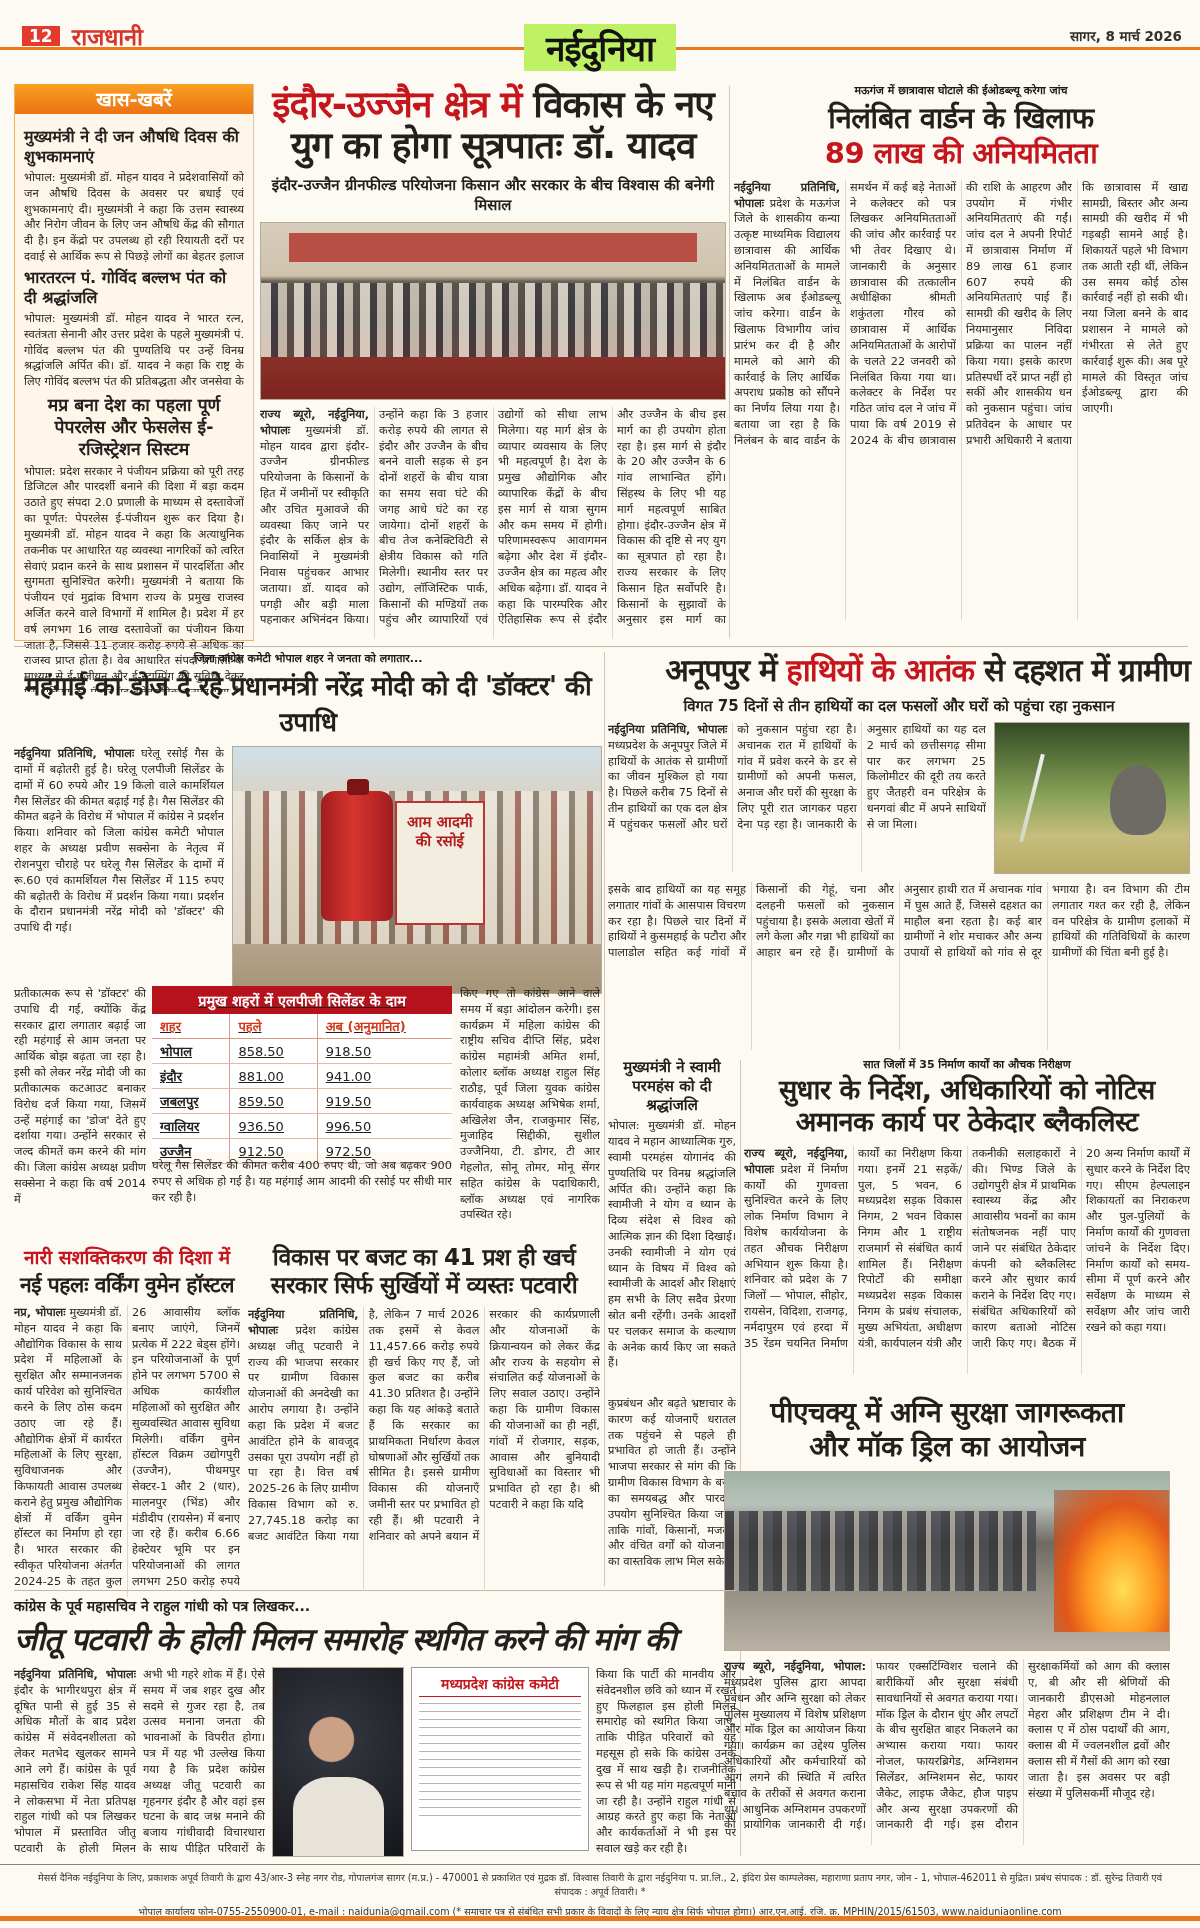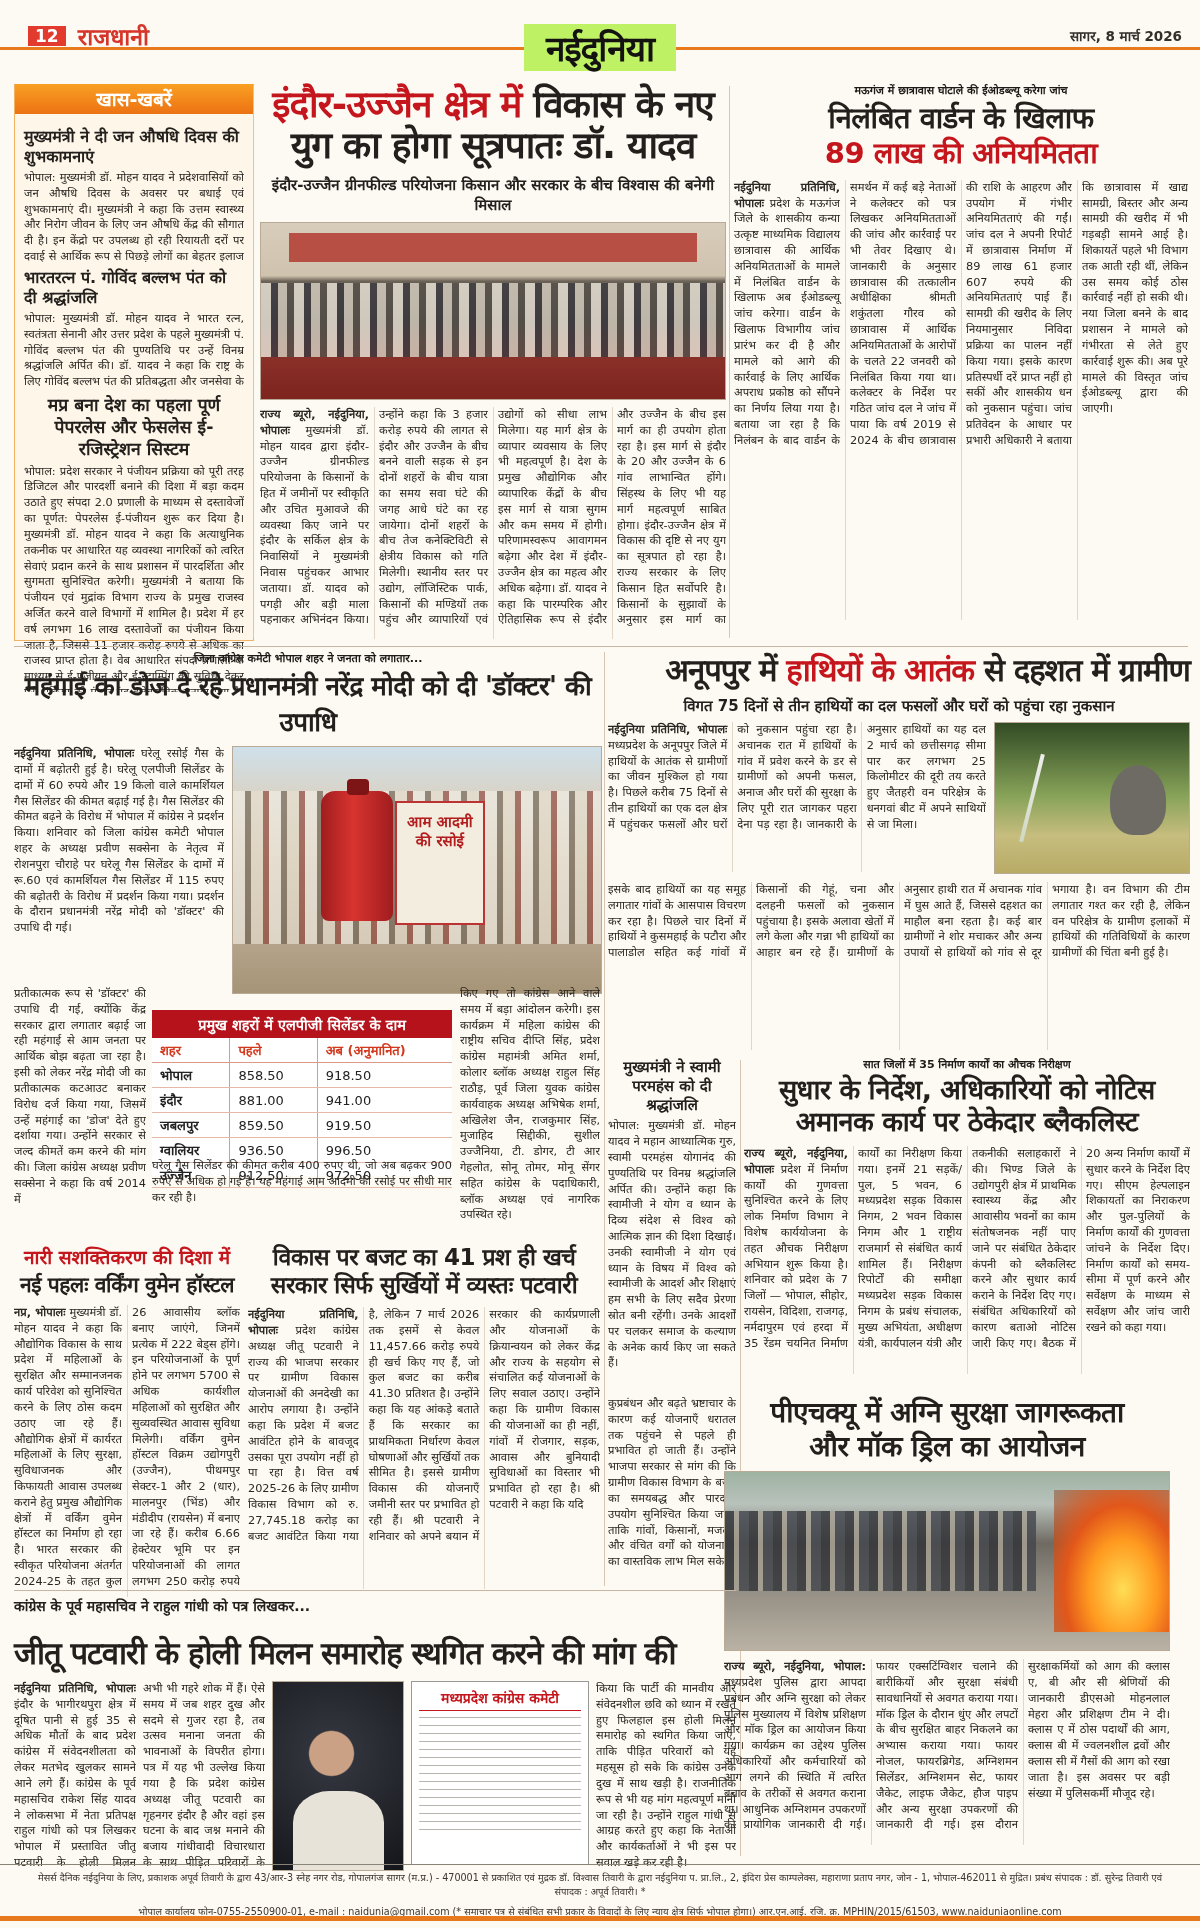--- a/index.html
+++ b/index.html
@@ -1,20 +1,20 @@
 <!DOCTYPE html>
 <html><head>
 <meta charset="utf-8">
 <style>
   html,body{margin:0;padding:0;background:#d9d4cc;}
   .page{position:relative;width:1200px;height:1928px;background:#fdf9f3;font-family:"DejaVu Sans",sans-serif;color:#221f1c;overflow:hidden;margin:0 auto;}
   .abs{position:absolute;}
   
   .orange-rule{position:absolute;left:0;right:0;top:47px;height:3px;background:#e87a1d;}
-  .pagenum{display:inline-block;background:#e23b2e;color:#fff;font-weight:bold;font-size:17px;padding:0 7px;vertical-align:middle;margin-left:6px;}
+  .pagenum{display:inline-block;background:#e23b2e;color:#fff;font-weight:bold;font-size:17px;padding:0 7px;vertical-align:middle;}
   .section-name{display:inline-block;color:#d6352b;font-weight:bold;font-size:23px;margin-left:7px;vertical-align:middle;}
   .masthead{position:absolute;left:50%;top:24px;transform:translateX(-50%);background:#bef264;padding:0 22px;font-size:35px;font-weight:bold;letter-spacing:-1px;color:#141210;z-index:2;}
   .edition-date{position:absolute;right:18px;top:27px;font-size:13.5px;font-weight:bold;color:#33302c;}
   
   .hline{position:absolute;height:1px;background:#c9b6a2;}
   .vline{position:absolute;width:1px;background:#d8c6b2;}
   .kicker{font-size:11px;font-weight:bold;text-align:center;color:#1d1a17;line-height:1.2;}
   .byline{font-weight:bold;}
   .bodytxt{font-size:11.3px;line-height:1.4;text-align:justify;color:#2a2723;overflow:hidden;}
   .cols2{column-count:2;column-gap:10px;column-rule:1px solid #e4d6c6;}
@@ -45,21 +45,21 @@
   .mh-h{font-size:26px;font-weight:bold;text-align:center;letter-spacing:-0.5px;margin-top:2px;}
   .mh-row{display:flex;gap:8px;margin-top:7px;}
   .photo-protest{width:368px;height:246px;flex:none;background:
     linear-gradient(180deg,#cfe0ea 0%,#d9d3c6 20%,#cbbfa9 45%,#b7a78f 75%,#a69477 100%);}
   .photo-protest .crowd{position:absolute;left:0;top:18%;width:100%;height:62%;
     background:repeating-linear-gradient(90deg,#f3efe6 0 12px,#6b5d4e 12px 18px,#e8e0d0 18px 30px,#8c3f35 30px 36px);opacity:.65;}
   .cylinder{position:absolute;left:24%;top:18%;width:72px;height:130px;background:linear-gradient(90deg,#a01d1f,#d8342f 45%,#a01d1f);border-radius:14px 14px 8px 8px;}
   .cyl-cap{position:absolute;left:31%;top:13%;width:22px;height:16px;background:#7d1416;border-radius:4px;}
   .poster{position:absolute;left:44%;top:22%;width:86px;height:110px;background:#f3ede0;border:2px solid #b33;color:#b31d1d;font-weight:bold;font-size:15px;line-height:1.25;text-align:center;padding-top:10px;}
   
-  .lpg{left:152px;top:1010px;width:300px;height:166px;background:#fff;}
+  .lpg{left:152px;top:986px;width:300px;height:166px;background:#fff;text-decoration:underline;}
   .lpg-title{background:#b5121b;color:#fff;font-weight:bold;font-size:14.5px;text-align:center;padding:4px 0;}
   .lpg table{width:100%;border-collapse:collapse;font-size:13px;}
   .lpg th{color:#d3391d;font-weight:bold;text-align:left;padding:3px 8px;border-bottom:1px solid #d98;}
   .lpg td{padding:3px 8px;border-bottom:1px solid #e6b8a8;color:#222;}
   .lpg td.city{font-weight:bold;}
   .lpg td,.lpg th{border-right:1px solid #d98;}
   .lpg td:last-child,.lpg th:last-child{border-right:none;}
   .mh-left2{left:14px;top:986px;width:132px;height:252px;}
   .mh-below{left:152px;top:1158px;width:300px;height:80px;}
   .mh-right{left:460px;top:986px;width:140px;height:252px;}
@@ -89,21 +89,21 @@
   .phq-h{font-size:28px;font-weight:bold;text-align:center;line-height:1.2;letter-spacing:-0.5px;}
   .photo-fire{height:178px;margin-top:8px;background:
     linear-gradient(180deg,#9fb3a2 0%,#b8c2bb 18%,#6f6a62 40%,#8d887e 60%,#b9b2a4 100%);}
   .photo-fire .crowd{position:absolute;left:0;top:22%;width:70%;height:45%;
     background:repeating-linear-gradient(90deg,#2f3136 0 9px,#a9a296 9px 14px,#41454c 14px 24px);opacity:.8;}
   .photo-fire .flames{position:absolute;right:0;top:10%;width:26%;height:80%;
     background:radial-gradient(ellipse at 60% 70%,#ffdd55 0%,#ff9a1f 35%,#e2571a 60%,rgba(120,50,20,.4) 100%);}
   
   .jeetu{left:14px;top:1596px;width:722px;height:262px;}
   .jeetu-k{font-size:14px;font-weight:bold;}
-  .jeetu-h{font-size:31px;font-weight:bold;letter-spacing:-1px;margin-top:16px;}
+  .jeetu-h{font-size:31px;font-weight:bold;letter-spacing:-1px;margin-top:2px;font-style:italic;}
   .jeetu-row{display:flex;gap:7px;margin-top:8px;}
   .jcol{width:122px;flex:none;height:188px;}
   .photo-man{width:130px;height:188px;flex:none;background:
     radial-gradient(circle at 45% 38%,#caa184 0%,#caa184 16%,#30333b 17%,#22242a 60%,#15161a 100%);}
   .photo-man .shirt{position:absolute;left:15%;bottom:0;width:70%;height:42%;background:#e8e3d8;border-radius:40% 40% 0 0;}
   .letter{width:162px;height:170px;flex:none;background:#fff;border:1px solid #999;padding:6px 7px;}
   .letter-head{color:#c4161c;font-weight:bold;font-size:14px;text-align:center;border-bottom:1px solid #c4161c;padding-bottom:3px;}
   .letter-lines{margin-top:6px;height:120px;background:repeating-linear-gradient(180deg,#b9b4ad 0 1px,transparent 1px 8px);}
   
   .footer{left:0;top:1864px;width:1200px;height:64px;border-top:1px solid #8a8377;text-align:center;}

